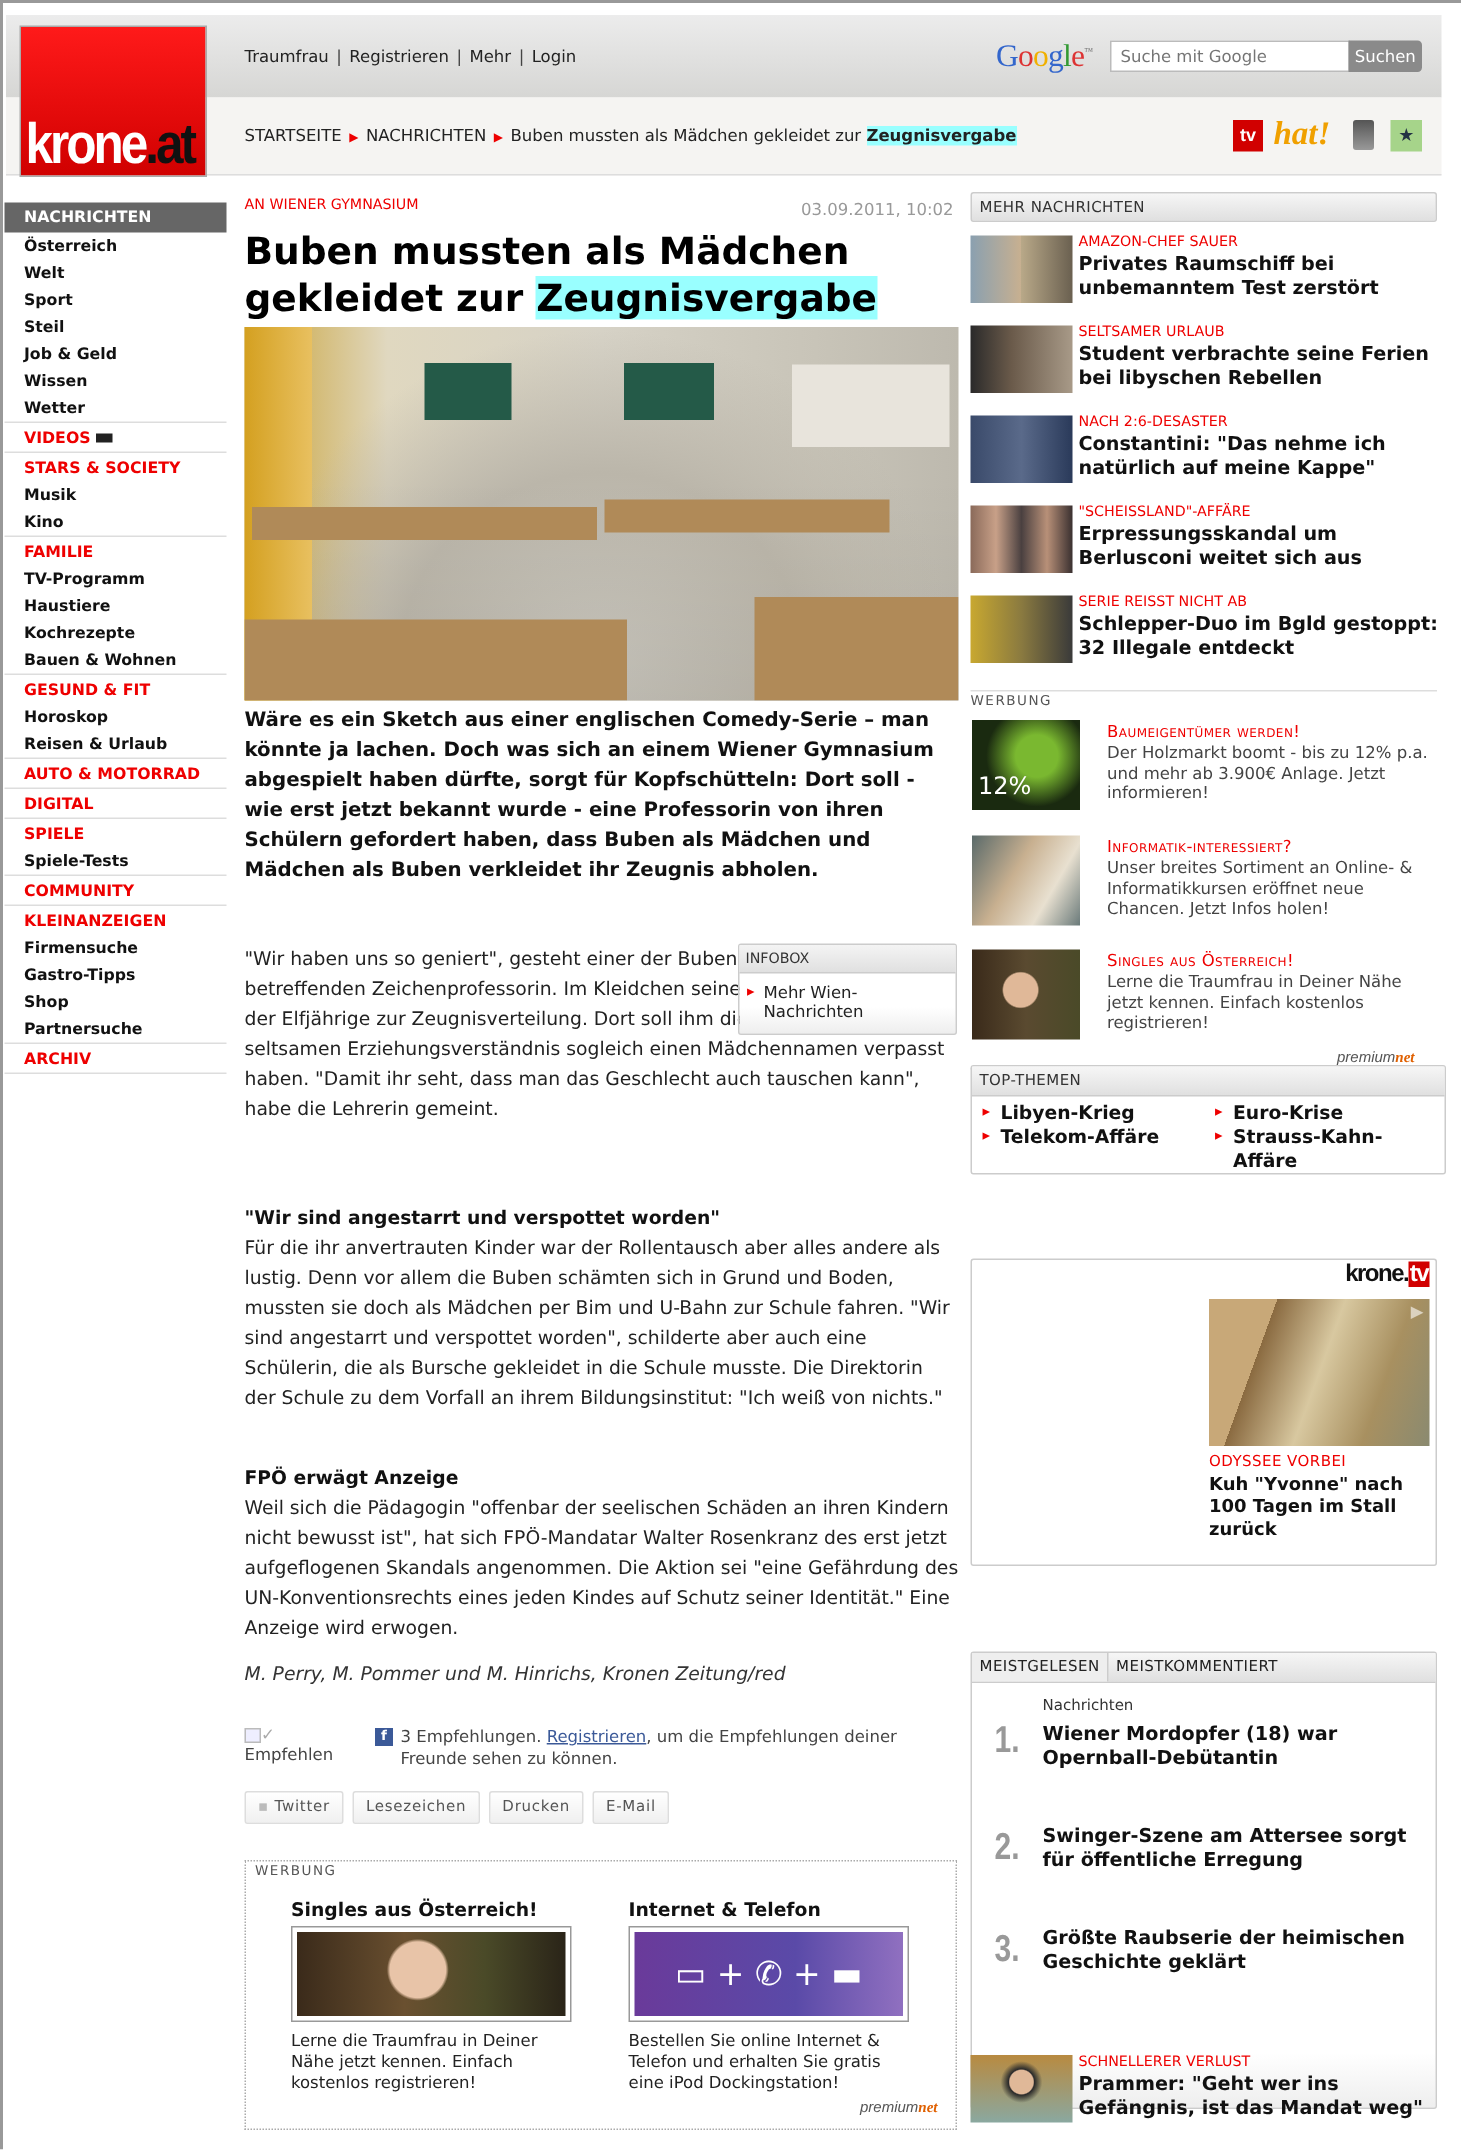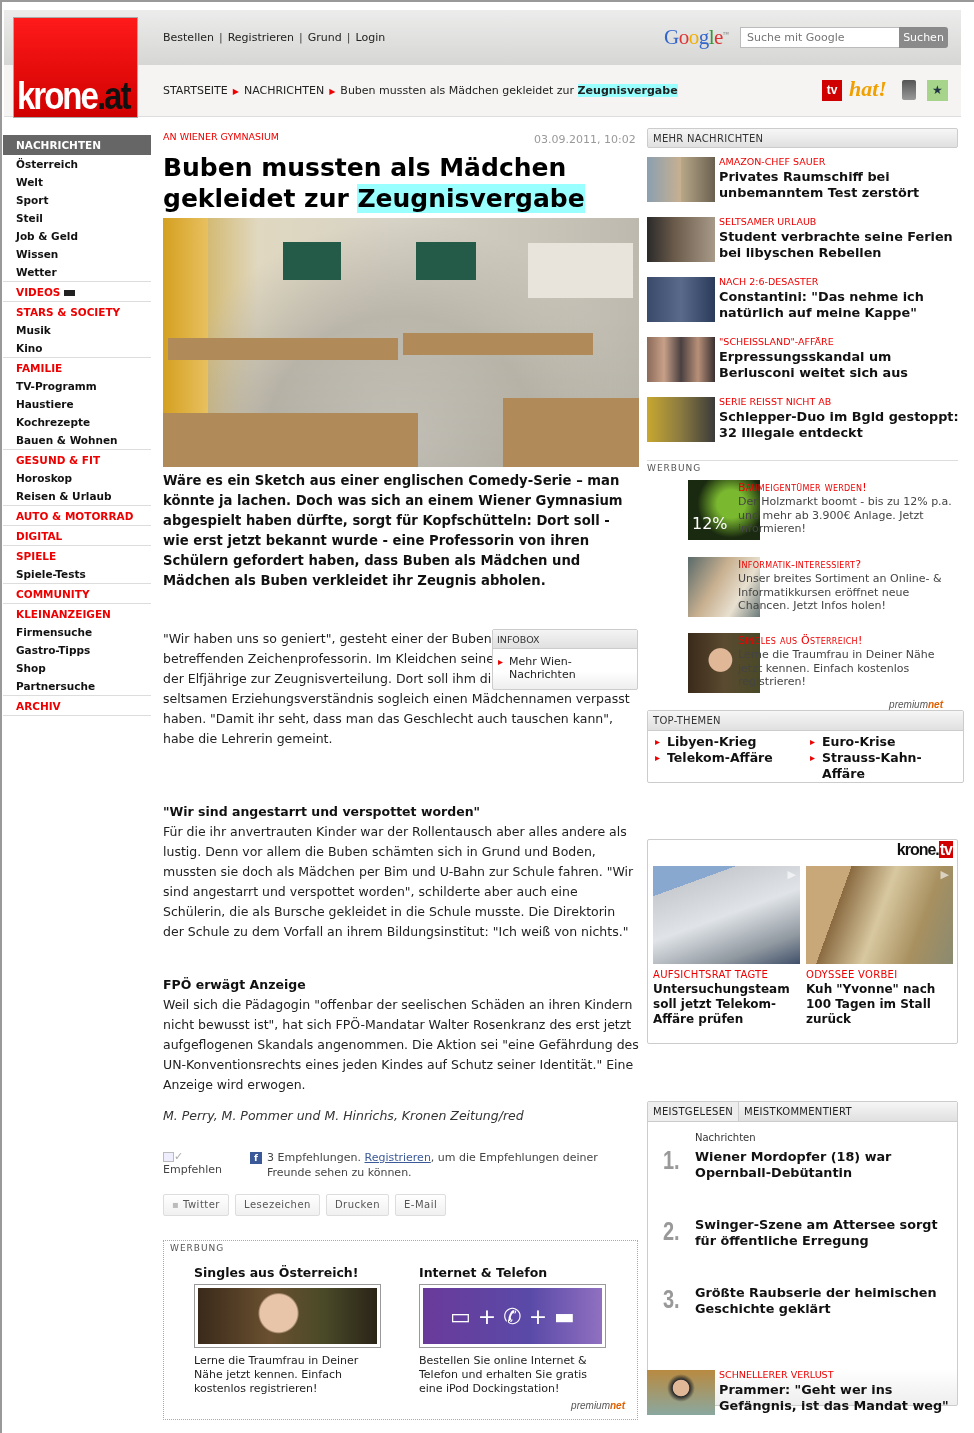--- a/index.html
+++ b/index.html
@@ -60,31 +60,31 @@
   .share { position: absolute; left: 163px; top: 1194px; display: flex; gap: 6px; }
   .share .b { height: 22px; border: 1px solid #ddd; border-radius: 2px; background: linear-gradient(#fff, #f0f0f0); font-size: 10px; color: #555; line-height: 20px; padding: 0 8px; letter-spacing: 0.5px; }
   .adbox { position: absolute; left: 163px; top: 1240px; width: 475px; height: 180px; border: 1px dotted #aaa; }
   .adbox .lbl { position: absolute; left: 6px; top: 2px; font-size: 9px; color: #555; letter-spacing: 1px; }
   .adcol { position: absolute; top: 24px; width: 190px; }
   .adcol .t { font-size: 12.5px; font-weight: bold; color: #111; }
   .adcol .img { margin-top: 4px; width: 187px; height: 64px; border: 1px solid #999; padding: 3px; background: #fff; }
   .adcol .img div { width: 100%; height: 100%; }
   .adcol .d { margin-top: 6px; font-size: 11px; line-height: 14px; color: #222; }
   .premium { font-size: 10px; font-style: italic; color: #555; font-family: "Liberation Sans", sans-serif; }
-  .premium b { color: #e06000; }
+  .premium b { color: #e06000; font-family: Liberation Serif, serif; }
   
   .box-h { background: linear-gradient(#f6f6f6, #e0e0e0); border: 1px solid #ccc; border-radius: 2px; height: 20px; font-size: 10px; line-height: 19px; padding-left: 5px; color: #333; letter-spacing: 0.3px; }
   .rc { position: absolute; left: 647px; width: 311px; }
   .news { position: absolute; left: 647px; width: 311px; height: 46px; }
   .news .thumb { position: absolute; left: 0; top: 0; width: 68px; height: 45px; }
   .news .k { position: absolute; left: 72px; top: -1px; font-size: 9.5px; color: #e00; }
   .news .t { position: absolute; left: 72px; top: 12px; font-size: 12.8px; font-weight: bold; line-height: 16px; color: #111; width: 240px; }
   .werb-lbl { font-size: 9px; color: #555; letter-spacing: 1px; }
   .ad { position: absolute; left: 647px; width: 311px; height: 62px; }
-  .ad .thumb { position: absolute; left: 1px; top: 0; width: 72px; height: 60px; margin-left: 40px; }
+  .ad .thumb { position: absolute; left: 1px; top: 0; width: 72px; height: 60px; }
   .ad .t { position: absolute; left: 91px; top: 1px; font-size: 11px; color: #e00; font-variant: small-caps; letter-spacing: 0.3px; }
   .ad .d { position: absolute; left: 91px; top: 15px; font-size: 11px; line-height: 13.5px; color: #444; width: 215px; }
   .topthemen { position: absolute; left: 647px; top: 710px; width: 317px; height: 73px; border: 1px solid #ccc; border-radius: 2px; }
   .topthemen .box-h { border: none; border-bottom: 1px solid #ccc; border-radius: 0; }
   .tt { position: absolute; font-size: 12.5px; font-weight: bold; color: #111; line-height: 16px; padding-left: 12px; }
   .tt:before { content: "▸"; color: #e00; position: absolute; left: 0; top: 0; font-size: 10px; }
   .videos { position: absolute; left: 647px; top: 839px; width: 311px; height: 205px; border: 1px solid #ccc; border-radius: 2px; }
   .videos .box-h { border: none; border-bottom: 1px solid #ccc; border-radius: 0; }
   .kronetv { position: absolute; right: 4px; top: 1px; font-family: "Liberation Sans", sans-serif; font-weight: bold; font-size: 16px; color: #111; letter-spacing: -1px; }
   .kronetv b { background: #d10000; color: #fff; padding: 0 1px; }
@@ -107,21 +107,21 @@
 
 <div class="frame"></div>
 
 <div class="hdr-top"></div>
 <div class="hdr-bot"></div>
 <div class="logo">
     <span><span style="position:static;font-size:inherit;transform:none">krone</span><b>.at</b></span>
   </div>
 
 <div class="toplinks">
-  <a href="#">Bestellen</a><span class="sep">|</span><a href="#">Registrieren</a><span class="sep">|</span><a href="#">Grund</a><span class="sep">|</span><a href="#">Login</a>
+  <a href="#">Traumfrau</a><span class="sep">|</span><a href="#">Registrieren</a><span class="sep">|</span><a href="#">Mehr</a><span class="sep">|</span><a href="#">Login</a>
 </div>
 
 <div class="google"><span style="color:#3366cc">G</span><span style="color:#d33">o</span><span style="color:#f0b000">o</span><span style="color:#3366cc">g</span><span style="color:#393">l</span><span style="color:#d33">e</span><sup>™</sup></div>
 <input class="search-input" type="text" placeholder="Suche mit Google" style="">
 <button class="search-btn">Suchen</button>
 
 <div class="breadcrumb">
   <span>STARTSEITE</span><span class="arr">▶</span><span>NACHRICHTEN</span><span class="arr">▶</span><span>Buben mussten als Mädchen gekleidet zur</span> <span class="hl">Zeugnisvergabe</span>
 </div>
 
@@ -295,25 +295,20 @@
 <div class="topthemen">
   <div class="box-h">TOP-THEMEN</div>
   <div class="tt" style="left:7px;top:23px">Libyen-Krieg</div>
   <div class="tt" style="left:7px;top:39px">Telekom-Affäre</div>
   <div class="tt" style="left:162px;top:23px">Euro-Krise</div>
   <div class="tt" style="left:162px;top:39px;width:140px">Strauss-Kahn-Affäre</div>
 </div>
 
 <div class="videos">
   <div class="kronetv"><span>krone.</span><b>tv</b></div>
-  <div class="vid" style="left:5px">
-    <div class="img" style="background:linear-gradient(160deg,#88a8d0 0 20%,#c8ccd0 20%,#e0e4e8 50%,#9098a0 80%,#40506a)"></div>
-    <div class="k">AUFSICHTSRAT TAGTE</div>
-    <div class="t">Untersuchungsteam soll jetzt Telekom-Affäre prüfen</div>
-  </div>
   <div class="vid" style="left:158px">
     <div class="img" style="background:linear-gradient(110deg,#c8a878 0 25%,#8a6a40 25%,#d8c8a0 50%,#a89060 75%,#8a8a70)"></div>
     <div class="k">ODYSSEE VORBEI</div>
     <div class="t">Kuh "Yvonne" nach 100 Tagen im Stall zurück</div>
   </div>
 </div>
 
 <div class="meist">
   <div class="tabs">
     <div class="tab active">MEISTGELESEN</div>

